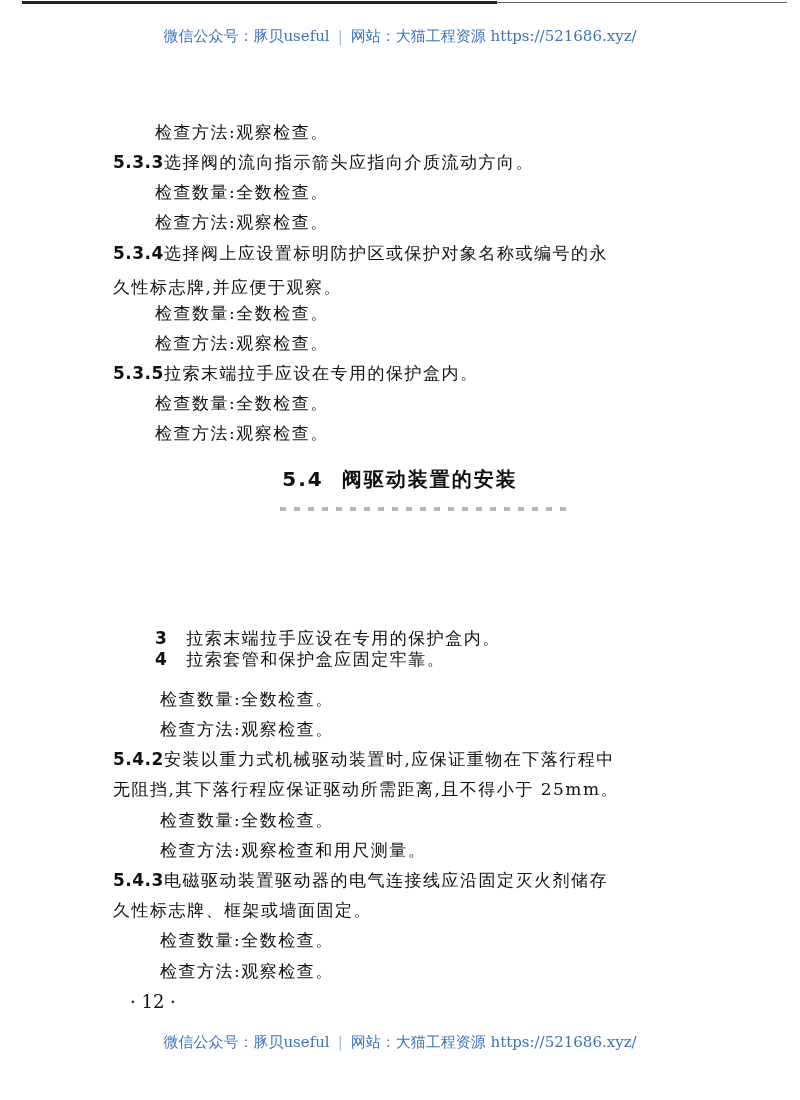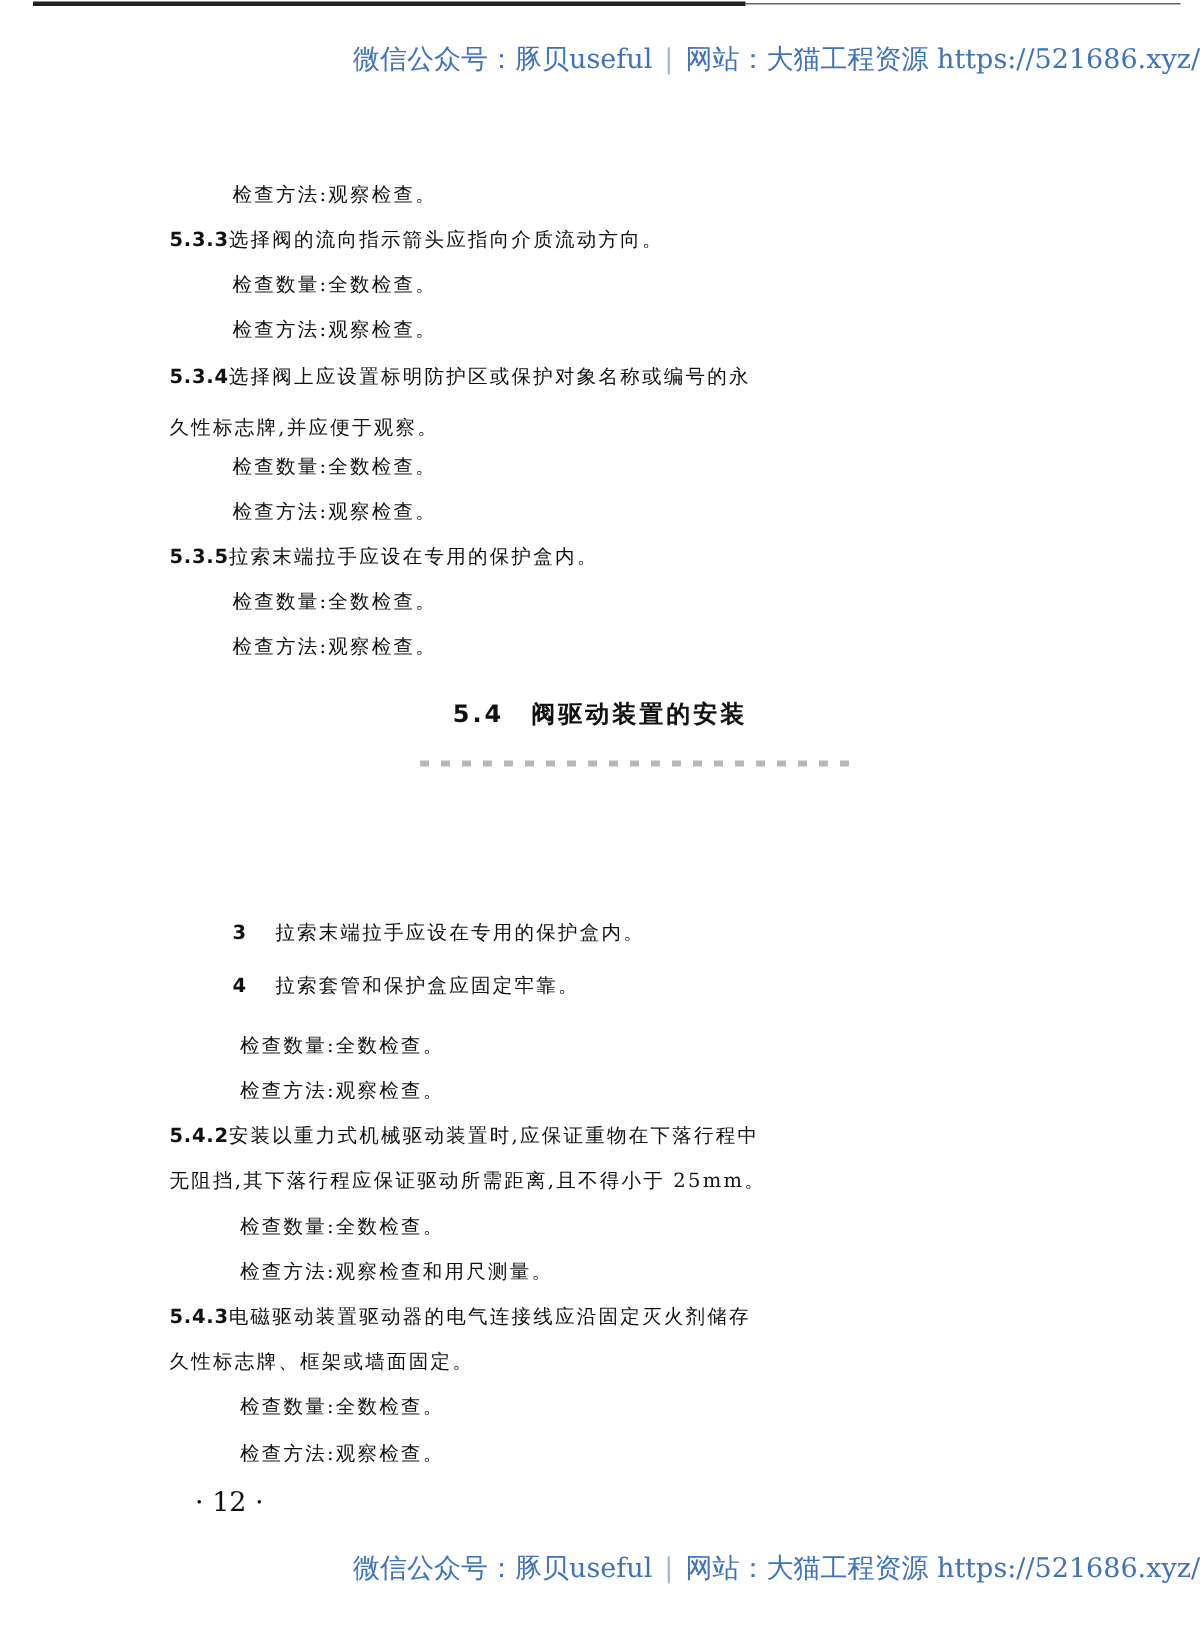--- a/index.html
+++ b/index.html
@@ -1,32 +1,32 @@
 <!DOCTYPE html>
 <html><head>
   <meta charset="utf-8">
   <style>
     html, body { margin: 0; padding: 0; background: #ffffff; }
     body { width: 800px; height: 1100px; position: relative; overflow: hidden;
            font-family: "DejaVu Serif", "Liberation Serif", serif; color: #111; }
     .top-rule { position: absolute; left: 22px; top: 1px; width: 475px; height: 3px; background: #222; }
     .top-rule2 { position: absolute; left: 497px; top: 2px; width: 290px; height: 1px; background: #666; }
-    .watermark { position: absolute; left: 0; width: 800px; text-align: right;
+    .watermark { position: absolute; left: 0; width: 800px; text-align: center;
                  font-family: "DejaVu Serif", "Liberation Serif", serif;
-                 font-size: 18px; color: #3f72b8; letter-spacing: 0px; }
+                 font-size: 15px; color: #3f72b8; letter-spacing: 0px; }
     .wm-top { top: 27px; }
     .wm-bottom { top: 1033px; }
     .wm-sep { color: #9fb6d8; margin: 0 8px; }
-    .line { position: absolute; font-size: 13px; white-space: nowrap; letter-spacing: 1.5px; }
+    .line { position: absolute; font-size: 17px; white-space: nowrap; letter-spacing: 1.5px; }
     .ind { left: 155px; }
     .ind2 { left: 160px; }
     .clause { left: 113px; }
     .cont { left: 113px; }
     .num { font-family: "DejaVu Sans", "Liberation Sans", sans-serif; font-weight: bold; letter-spacing: 0.5px; }
-    .heading { position: absolute; left: 0; width: 800px; text-align: center; font-size: 16px; font-weight: bold;
+    .heading { position: absolute; left: 0; width: 800px; text-align: center; font-size: 20px; font-weight: bold;
                font-family: "DejaVu Sans", "Liberation Sans", sans-serif; letter-spacing: 2px; }
     .heading .hnum { margin-right: 18px; }
     .faded { position: absolute; left: 280px; top: 507px; width: 290px; height: 4px;
              background: repeating-linear-gradient(90deg, #888 0 6px, transparent 6px 14px); opacity: 0.6; }
     .cut { position: absolute; left: 155px; top: 602px; width: 325px; height: 8px; overflow: hidden; }
     .cut span { position: absolute; top: -11px; font-size: 17px; white-space: nowrap; letter-spacing: 1.5px; }
     .item-num { font-family: "DejaVu Sans", "Liberation Sans", sans-serif; font-weight: bold; margin-right: 18px; }
     .page-num { position: absolute; left: 130px; top: 991px; font-size: 18px; }
   </style>
 </head>
@@ -62,21 +62,21 @@
 </div>
 
 <div class="faded"></div>
 
 <div class="cut">
   <span>
       <span>拉索转弯处应采用专用导向滑轮。</span>
     </span>
 </div>
 
-<div class="line ind" style="top:613px">
+<div class="line ind" style="top:627px">
   <span class="item-num">3</span><span>拉索末端拉手应设在专用的保护盒内。</span>
 </div>
 <div class="line ind" style="top:648px">
   <span class="item-num">4</span><span>拉索套管和保护盒应固定牢靠。</span>
 </div>
 <div class="line ind2" style="top:688px">检查数量:全数检查。</div>
 <div class="line ind2" style="top:718px">检查方法:观察检查。</div>
 <div class="line clause" style="top:748px">
   <span class="num">5.4.2</span><span>安装以重力式机械驱动装置时,应保证重物在下落行程中</span>
 </div>

